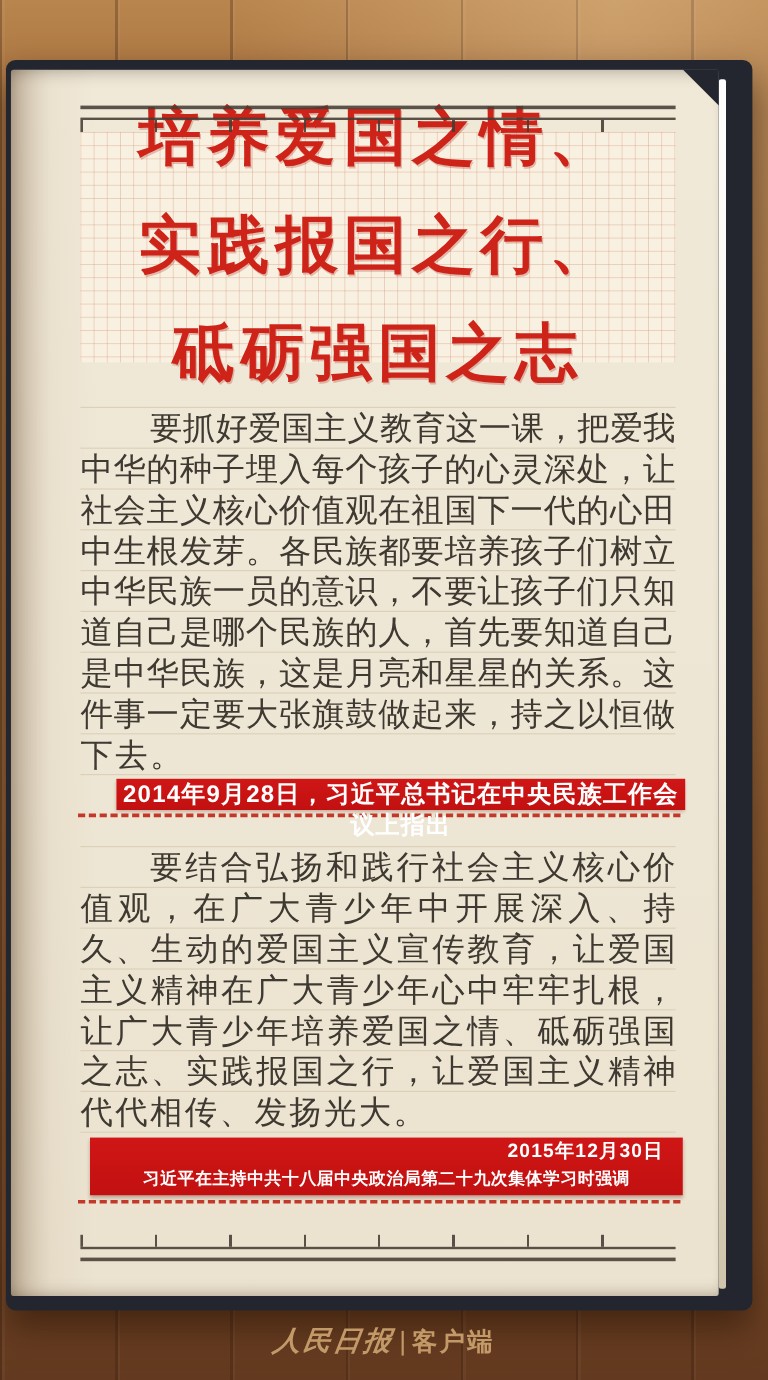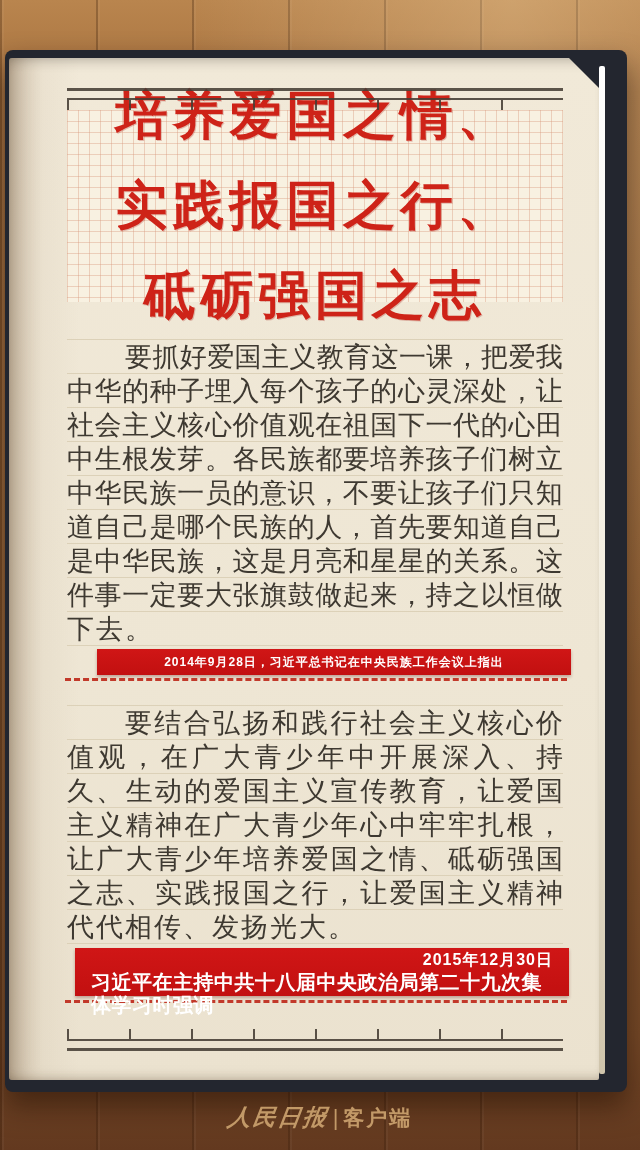--- a/index.html
+++ b/index.html
@@ -77,25 +77,25 @@
   .t-line.blank{border-bottom:1px solid #dcd1b8;}
   .t-line.indent{padding-left:58px;}
   .t-line.end{justify-content:flex-start;letter-spacing:2px;}
   .banner{
     background:linear-gradient(180deg,#d01616 0%,#c21010 100%);
     color:#ffffff;font-weight:bold;
     box-shadow:0 2px 3px rgba(90,10,5,0.3);
   }
   .banner1{
     margin:3px -8px 0 30px;height:26px;line-height:26px;
-    text-align:center;font-size:12px;letter-spacing:1px;
+    text-align:center;font-size:20px;letter-spacing:1px;
   }
   .banner2{margin:4px -6px 0 8px;height:48px;padding:0 16px;}
   .banner2 .b2-date{text-align:right;font-size:16px;line-height:23px;letter-spacing:1px;}
-  .banner2 .b2-src{font-size:20px;line-height:23px;letter-spacing:0.5px;}
+  .banner2 .b2-src{text-align:center;font-size:14px;line-height:23px;letter-spacing:0.5px;}
   .dashed{margin:3px -4px 0 -2px;border-top:3px dashed #c2392a;height:0;}
   .dashed.d2{margin-top:4px;}
   
   .footer-logo{
     position:absolute;left:0;right:0;top:1102px;text-align:center;
     color:#c89f6c;opacity:.95;
   }
   .logo-script{
     display:inline-block;font-family:"Liberation Serif",serif;
     font-style:italic;font-weight:bold;font-size:23px;

